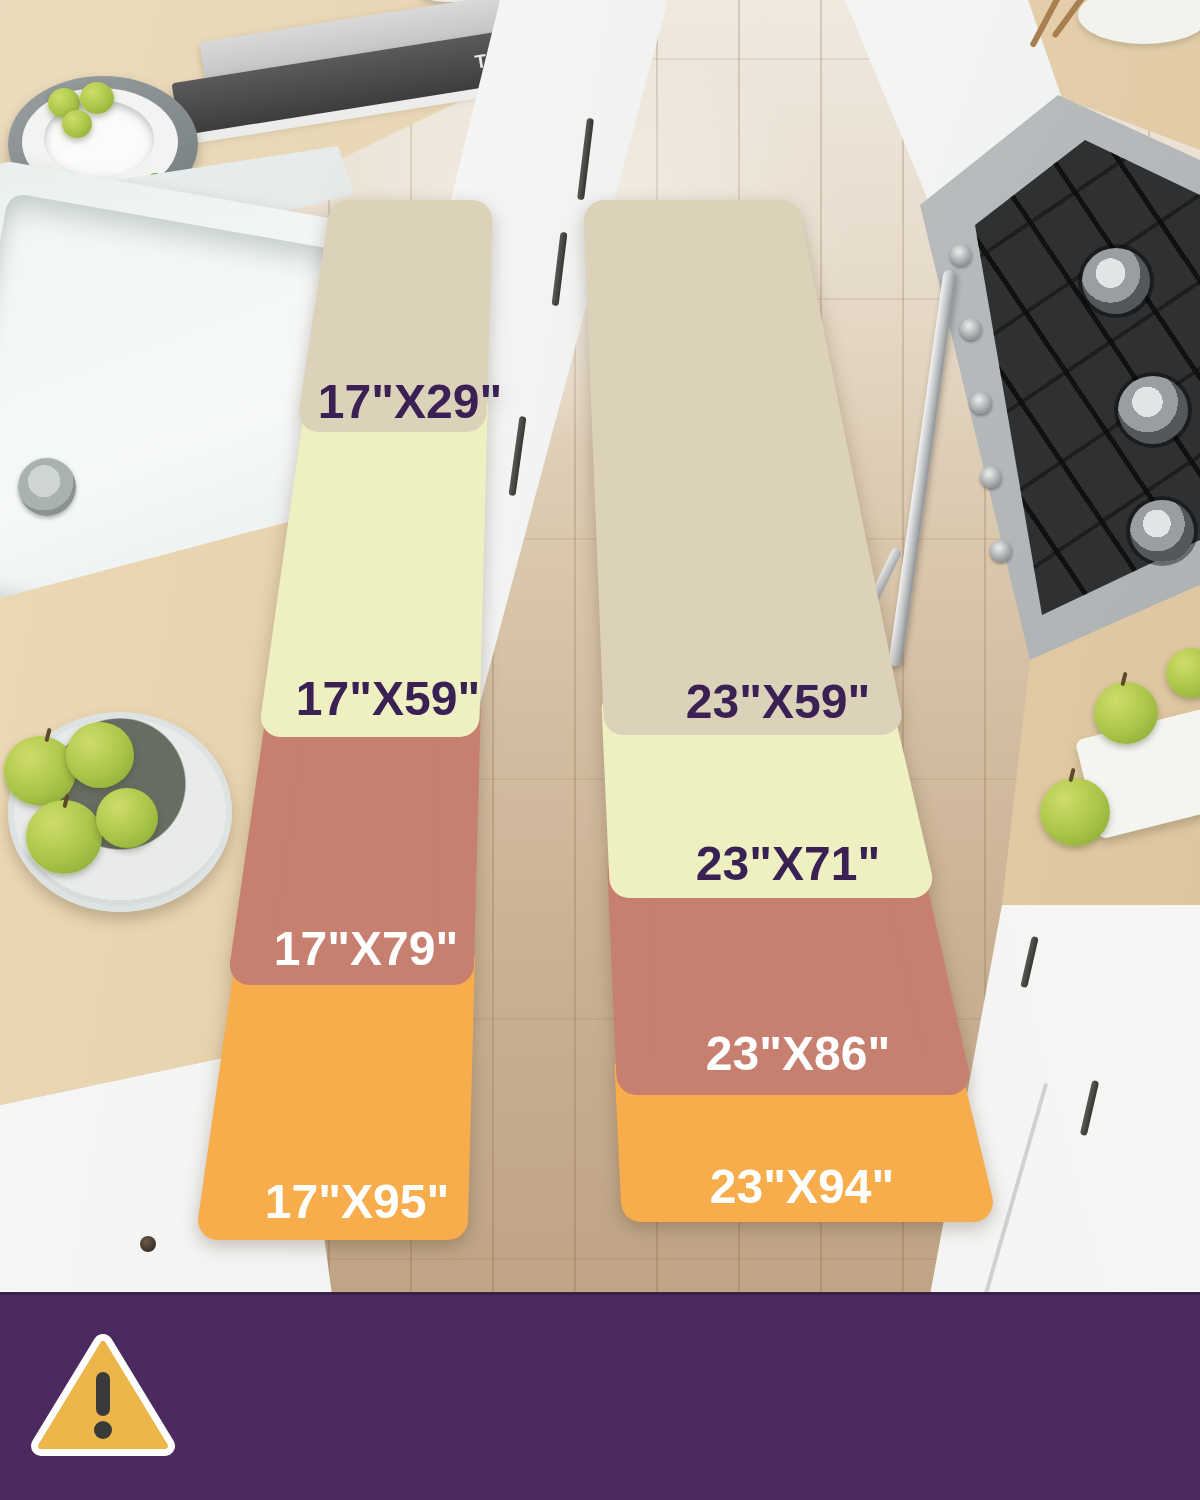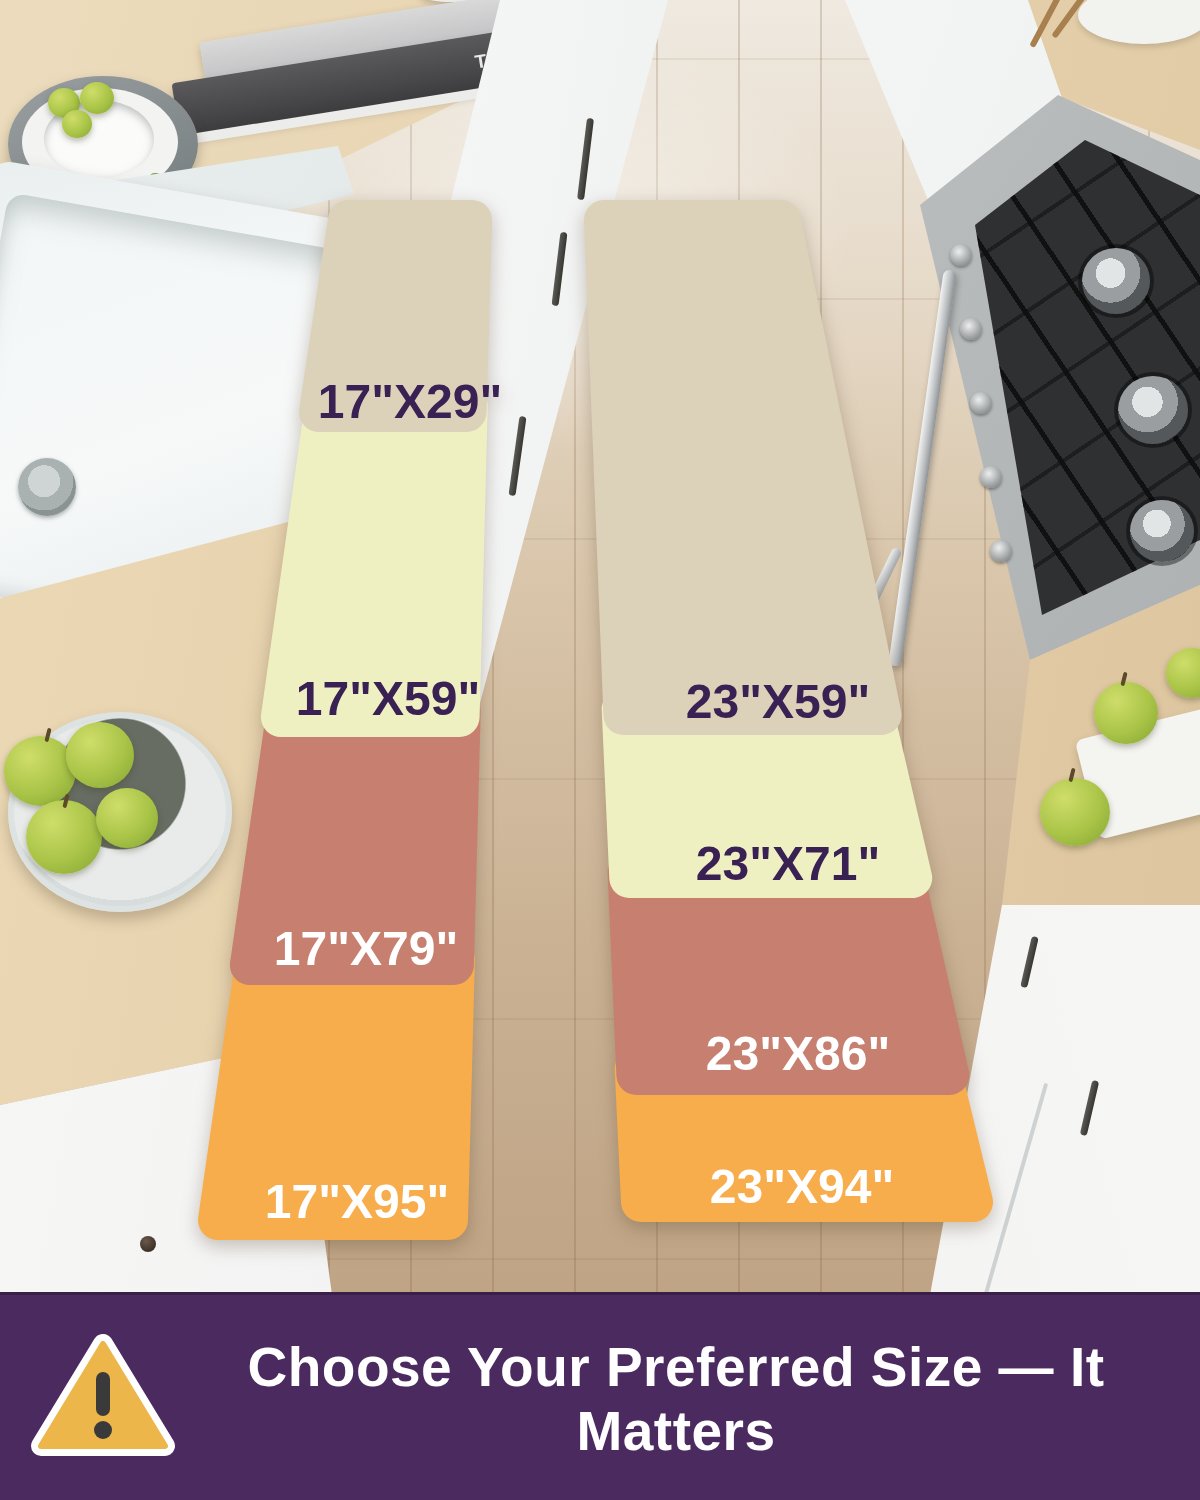--- a/index.html
+++ b/index.html
@@ -236,16 +236,15 @@
     </g>
   </svg>
 
   <div class="abs" id="banner">
     <svg id="banner-icon" width="150" height="138" viewBox="0 0 150 138">
       <path d="M75 14 L137 116 L13 116 Z" fill="none" stroke="#FFFFFF" stroke-width="20" stroke-linejoin="round"></path>
       <path d="M75 14 L137 116 L13 116 Z" fill="#ECB64A" stroke="#ECB64A" stroke-width="6" stroke-linejoin="round"></path>
       <rect x="68" y="42" width="14" height="44" rx="7" fill="#3A3A3A"></rect>
       <circle cx="75" cy="100" r="9" fill="#3A3A3A"></circle>
     </svg>
-    <div id="banner-text">Choose Your Preferred Size — It Matters</div>
   </div>
 
 </div>
 
 </body></html>

